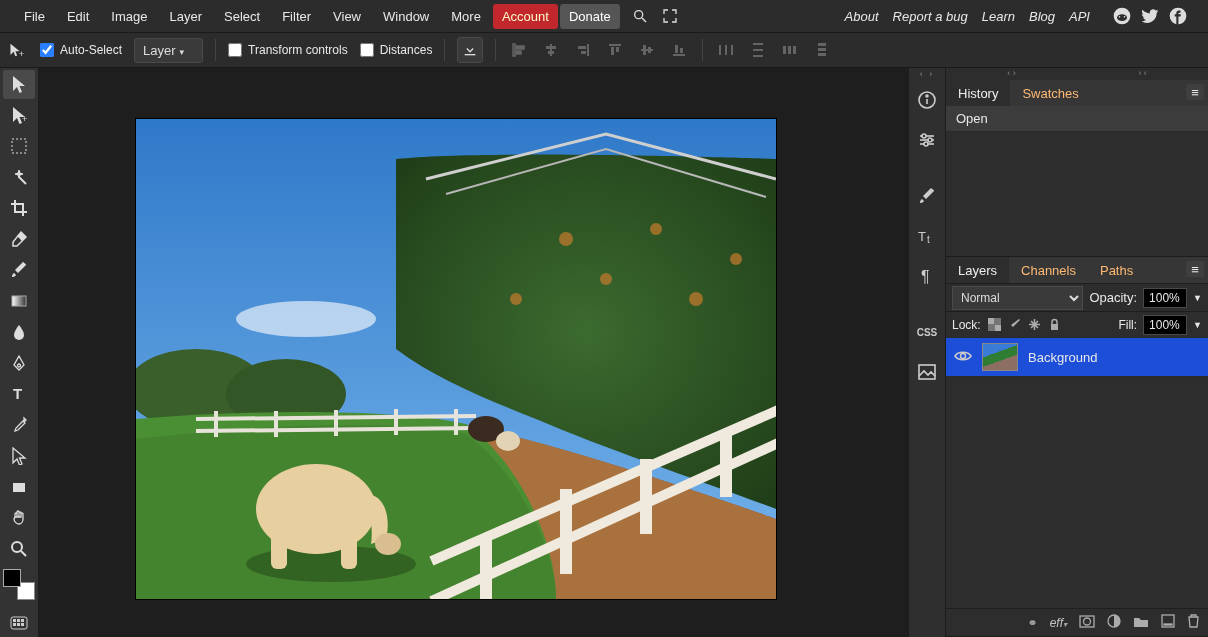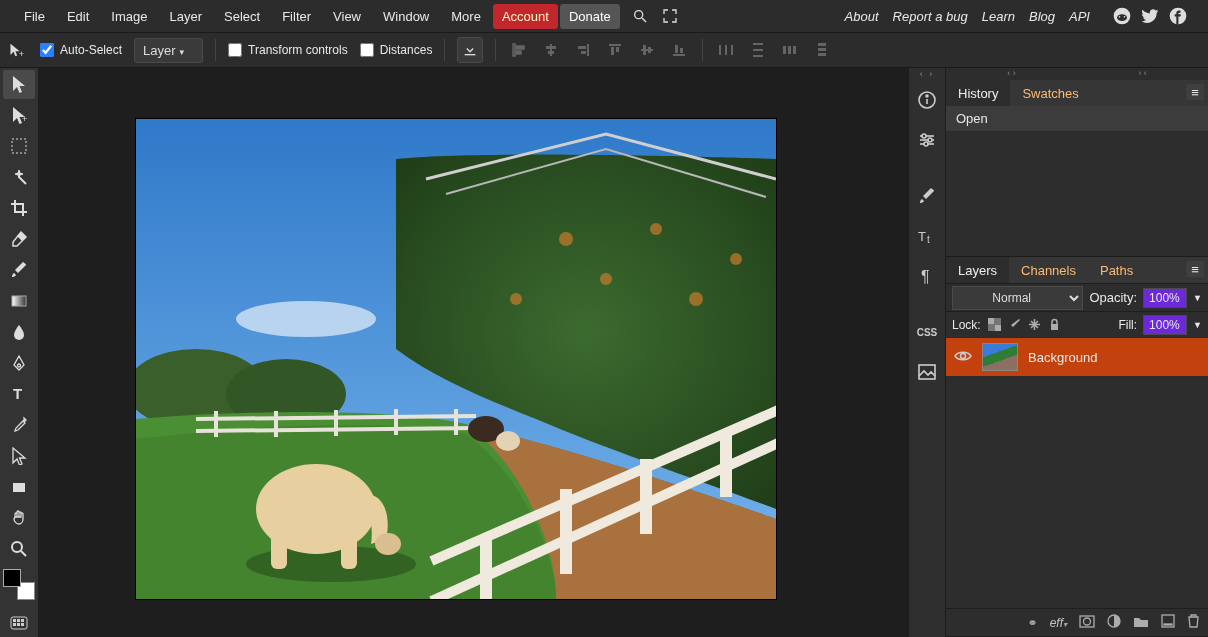--- a/index.html
+++ b/index.html
@@ -56,27 +56,27 @@
 .panel { border-bottom:1px solid #1c1c1c; }
 .ptabs { height:26px; background:#363636; display:flex; align-items:stretch; position:relative;}
 .ptab { padding:0 12px; display:flex; align-items:center; color:#fdba74; cursor:pointer; font-size:13px;}
 .ptab.act { background:#2d2d2d; color:#eee;}
 .pmenu { position:absolute; right:4px; top:4px; width:18px; height:16px; background:#3f3f3f; display:flex; align-items:center; justify-content:center; cursor:pointer; border-radius:2px;}
 .pbody { background:#2d2d2d; }
 .histrow { padding:5px 10px; background:#3c3c3c; border-bottom:1px solid #2a2a2a; cursor:pointer;}
 .flexfill { flex:1; }
 
 .layerctl { height:28px; display:flex; align-items:center; gap:6px; padding:0 6px; border-top:1px solid #1e1e1e;}
-.layerctl select { background:#3a3a3a; border:1px solid #4a4a4a; color:#ddd; padding:3px 4px; flex:1; font-size:12px;text-align:center;}
-.val { background:#6d28d9; border:1px solid #4a4a4a; padding:2px 5px; font-size:12px; min-width:44px; text-align:left;}
+.layerctl select { background:#3a3a3a; border:1px solid #4a4a4a; color:#ddd; padding:3px 4px; flex:1; font-size:12px;}
+.val { background:#000000; border:1px solid #4a4a4a; padding:2px 5px; font-size:12px; min-width:44px; text-align:left;}
 .lockrow { height:26px; display:flex; align-items:center; gap:6px; padding:0 6px; border-top:1px solid #1e1e1e; font-size:12px;}
 .lockicons { display:flex; gap:4px;}
 .lockicons span { width:16px; height:16px; display:inline-flex; align-items:center; justify-content:center; opacity:.8;}
 .layerlist { }
-.layer { height:40px; background:#c2410c; display:flex; align-items:center; gap:10px; padding:0 8px; border-top:1px solid #2a2a2a; border-bottom:1px solid #2a2a2a;}
+.layer { height:40px; background:#1d4ed8; display:flex; align-items:center; gap:10px; padding:0 8px; border-top:1px solid #2a2a2a; border-bottom:1px solid #2a2a2a;}
 .layer .eye { width:18px; cursor:pointer;}
 .layer .thumb { width:36px; height:28px; background:#555; border:1px solid #888; background:linear-gradient(160deg,#3a7bd5 35%, #2e7d32 35% 60%, #8d6e63 60%); }
 .layer .lname { font-size:13px; }
 .layerfoot { height:28px; display:flex; align-items:center; justify-content:flex-end; gap:12px; padding:0 8px; border-top:1px solid #1e1e1e;}
 .layerfoot span { opacity:.8; cursor:pointer; font-size:12px;}
 svg { pointer-events:none; }
 .caret { margin-left:4px; font-size:9px;}
 label { font-size:12px;}
 .sidecol .gap { height:16px;}
 </style>

